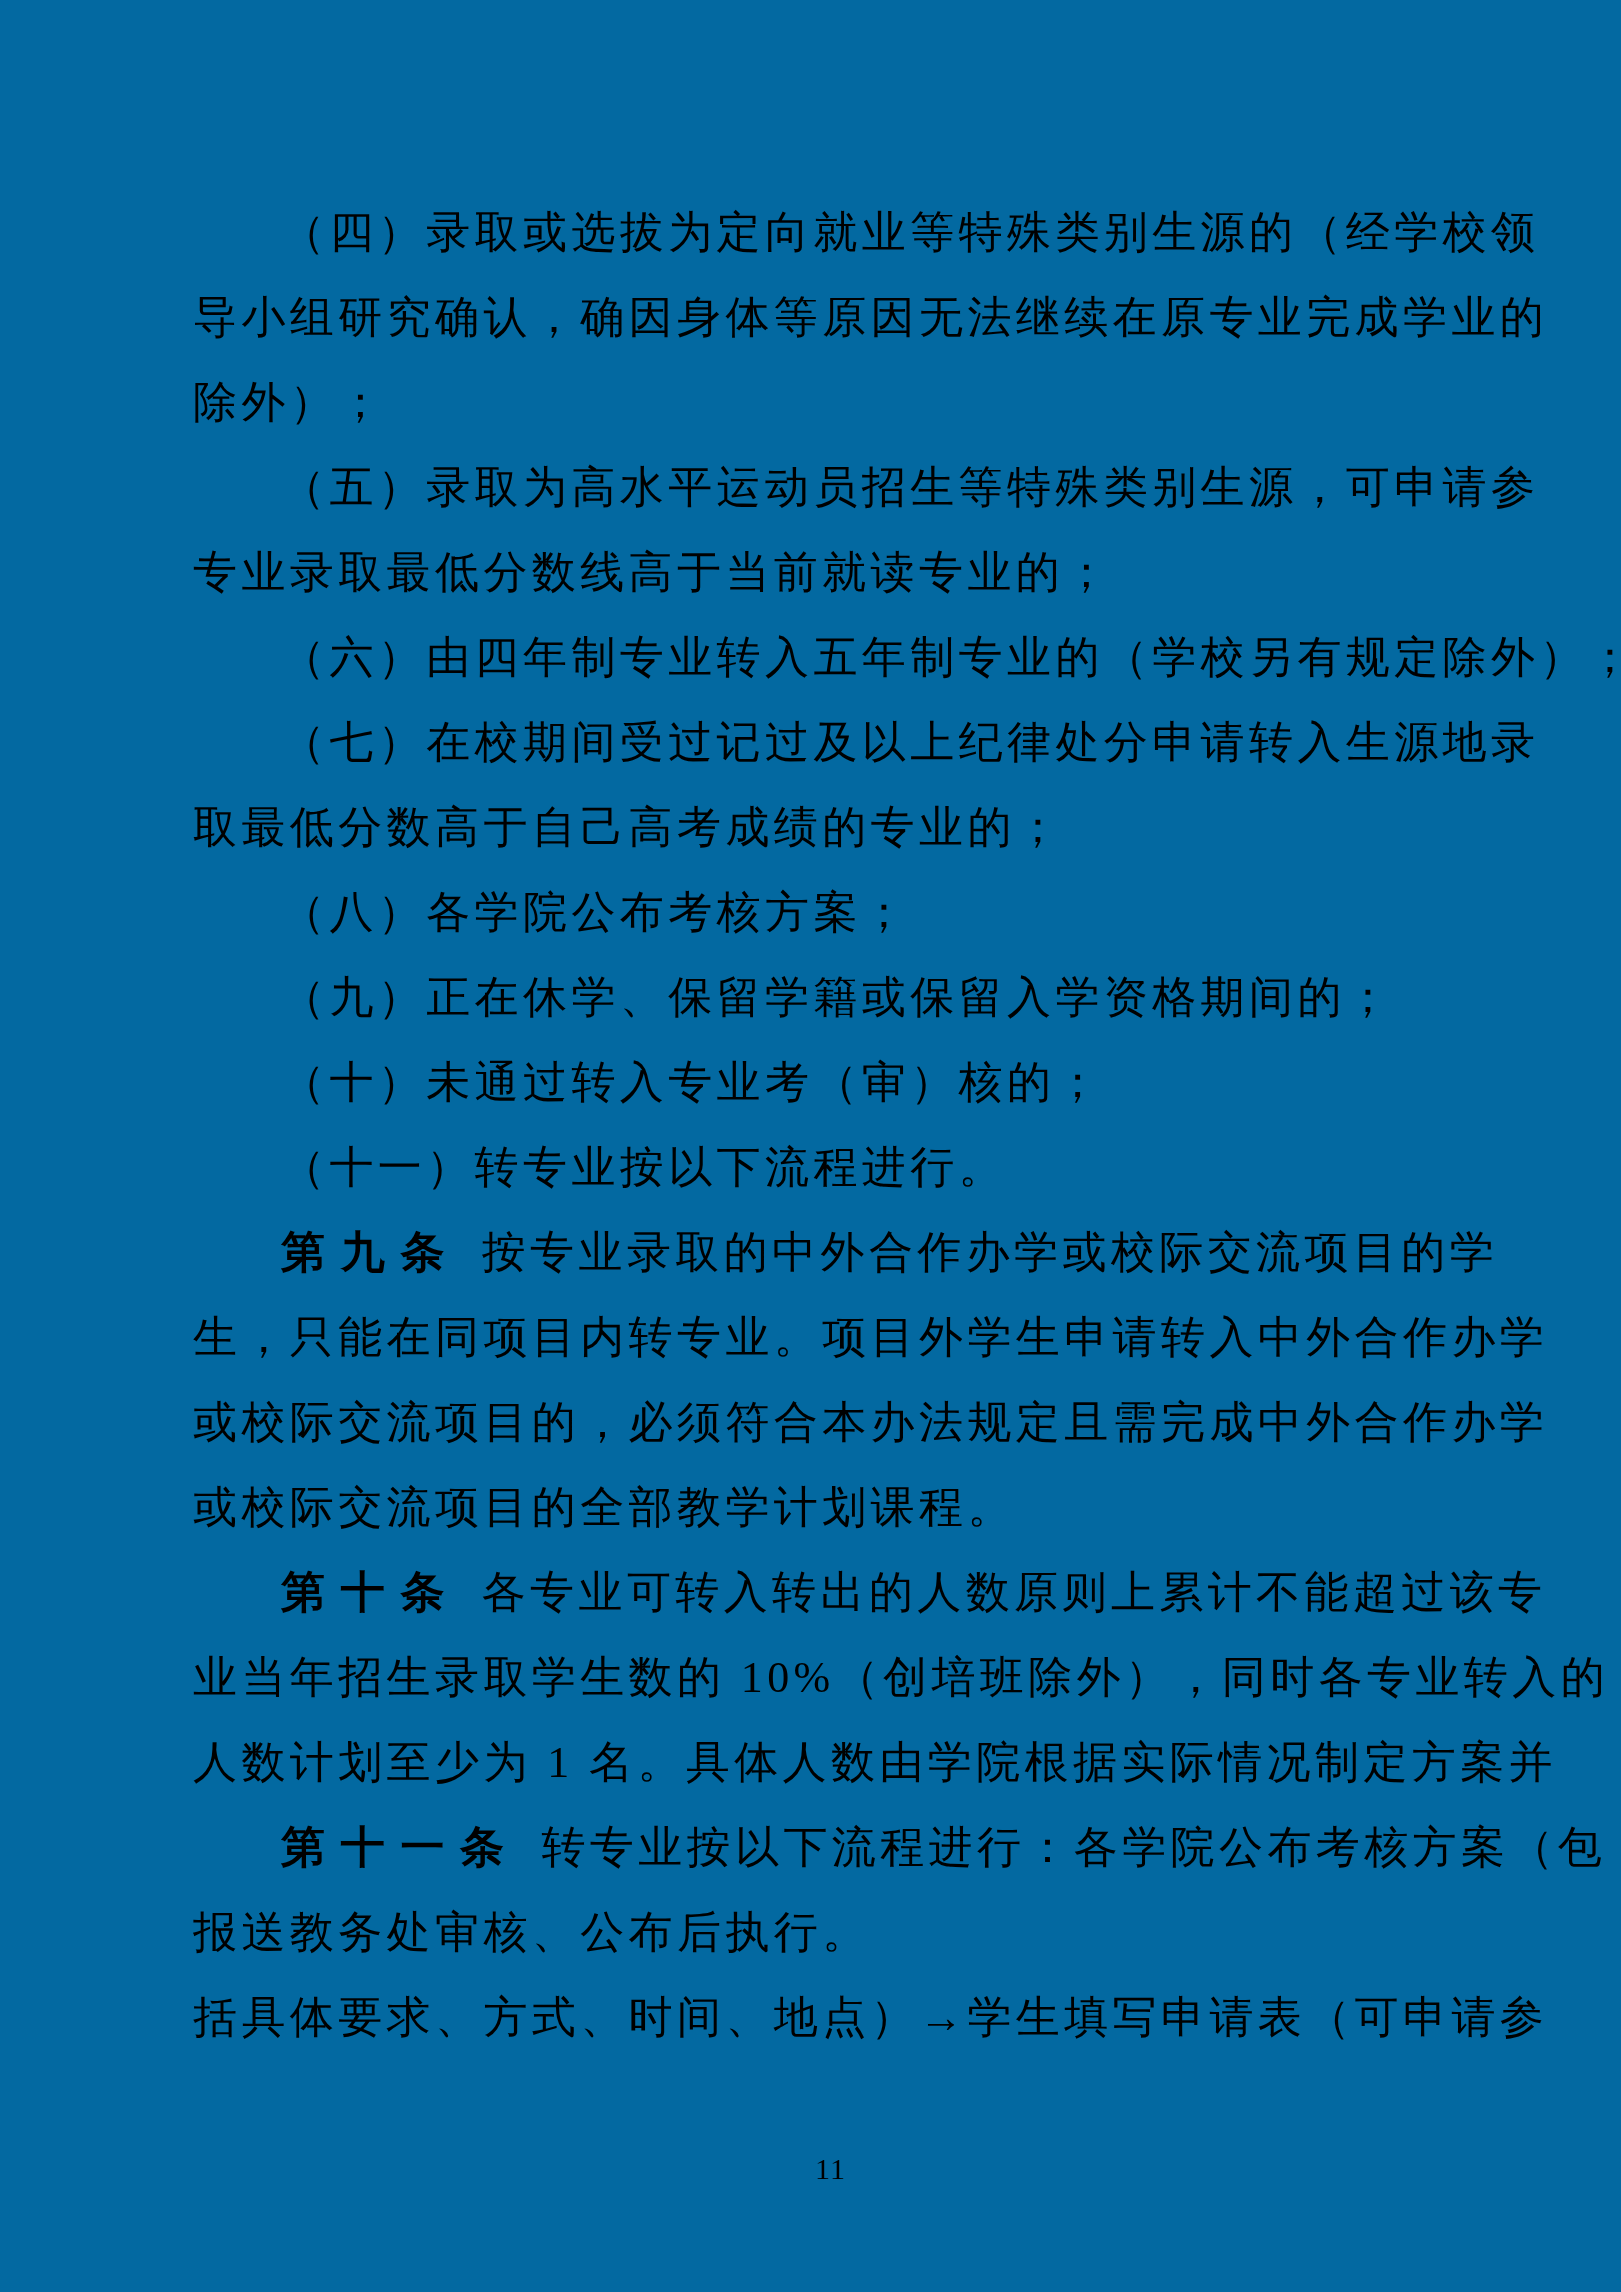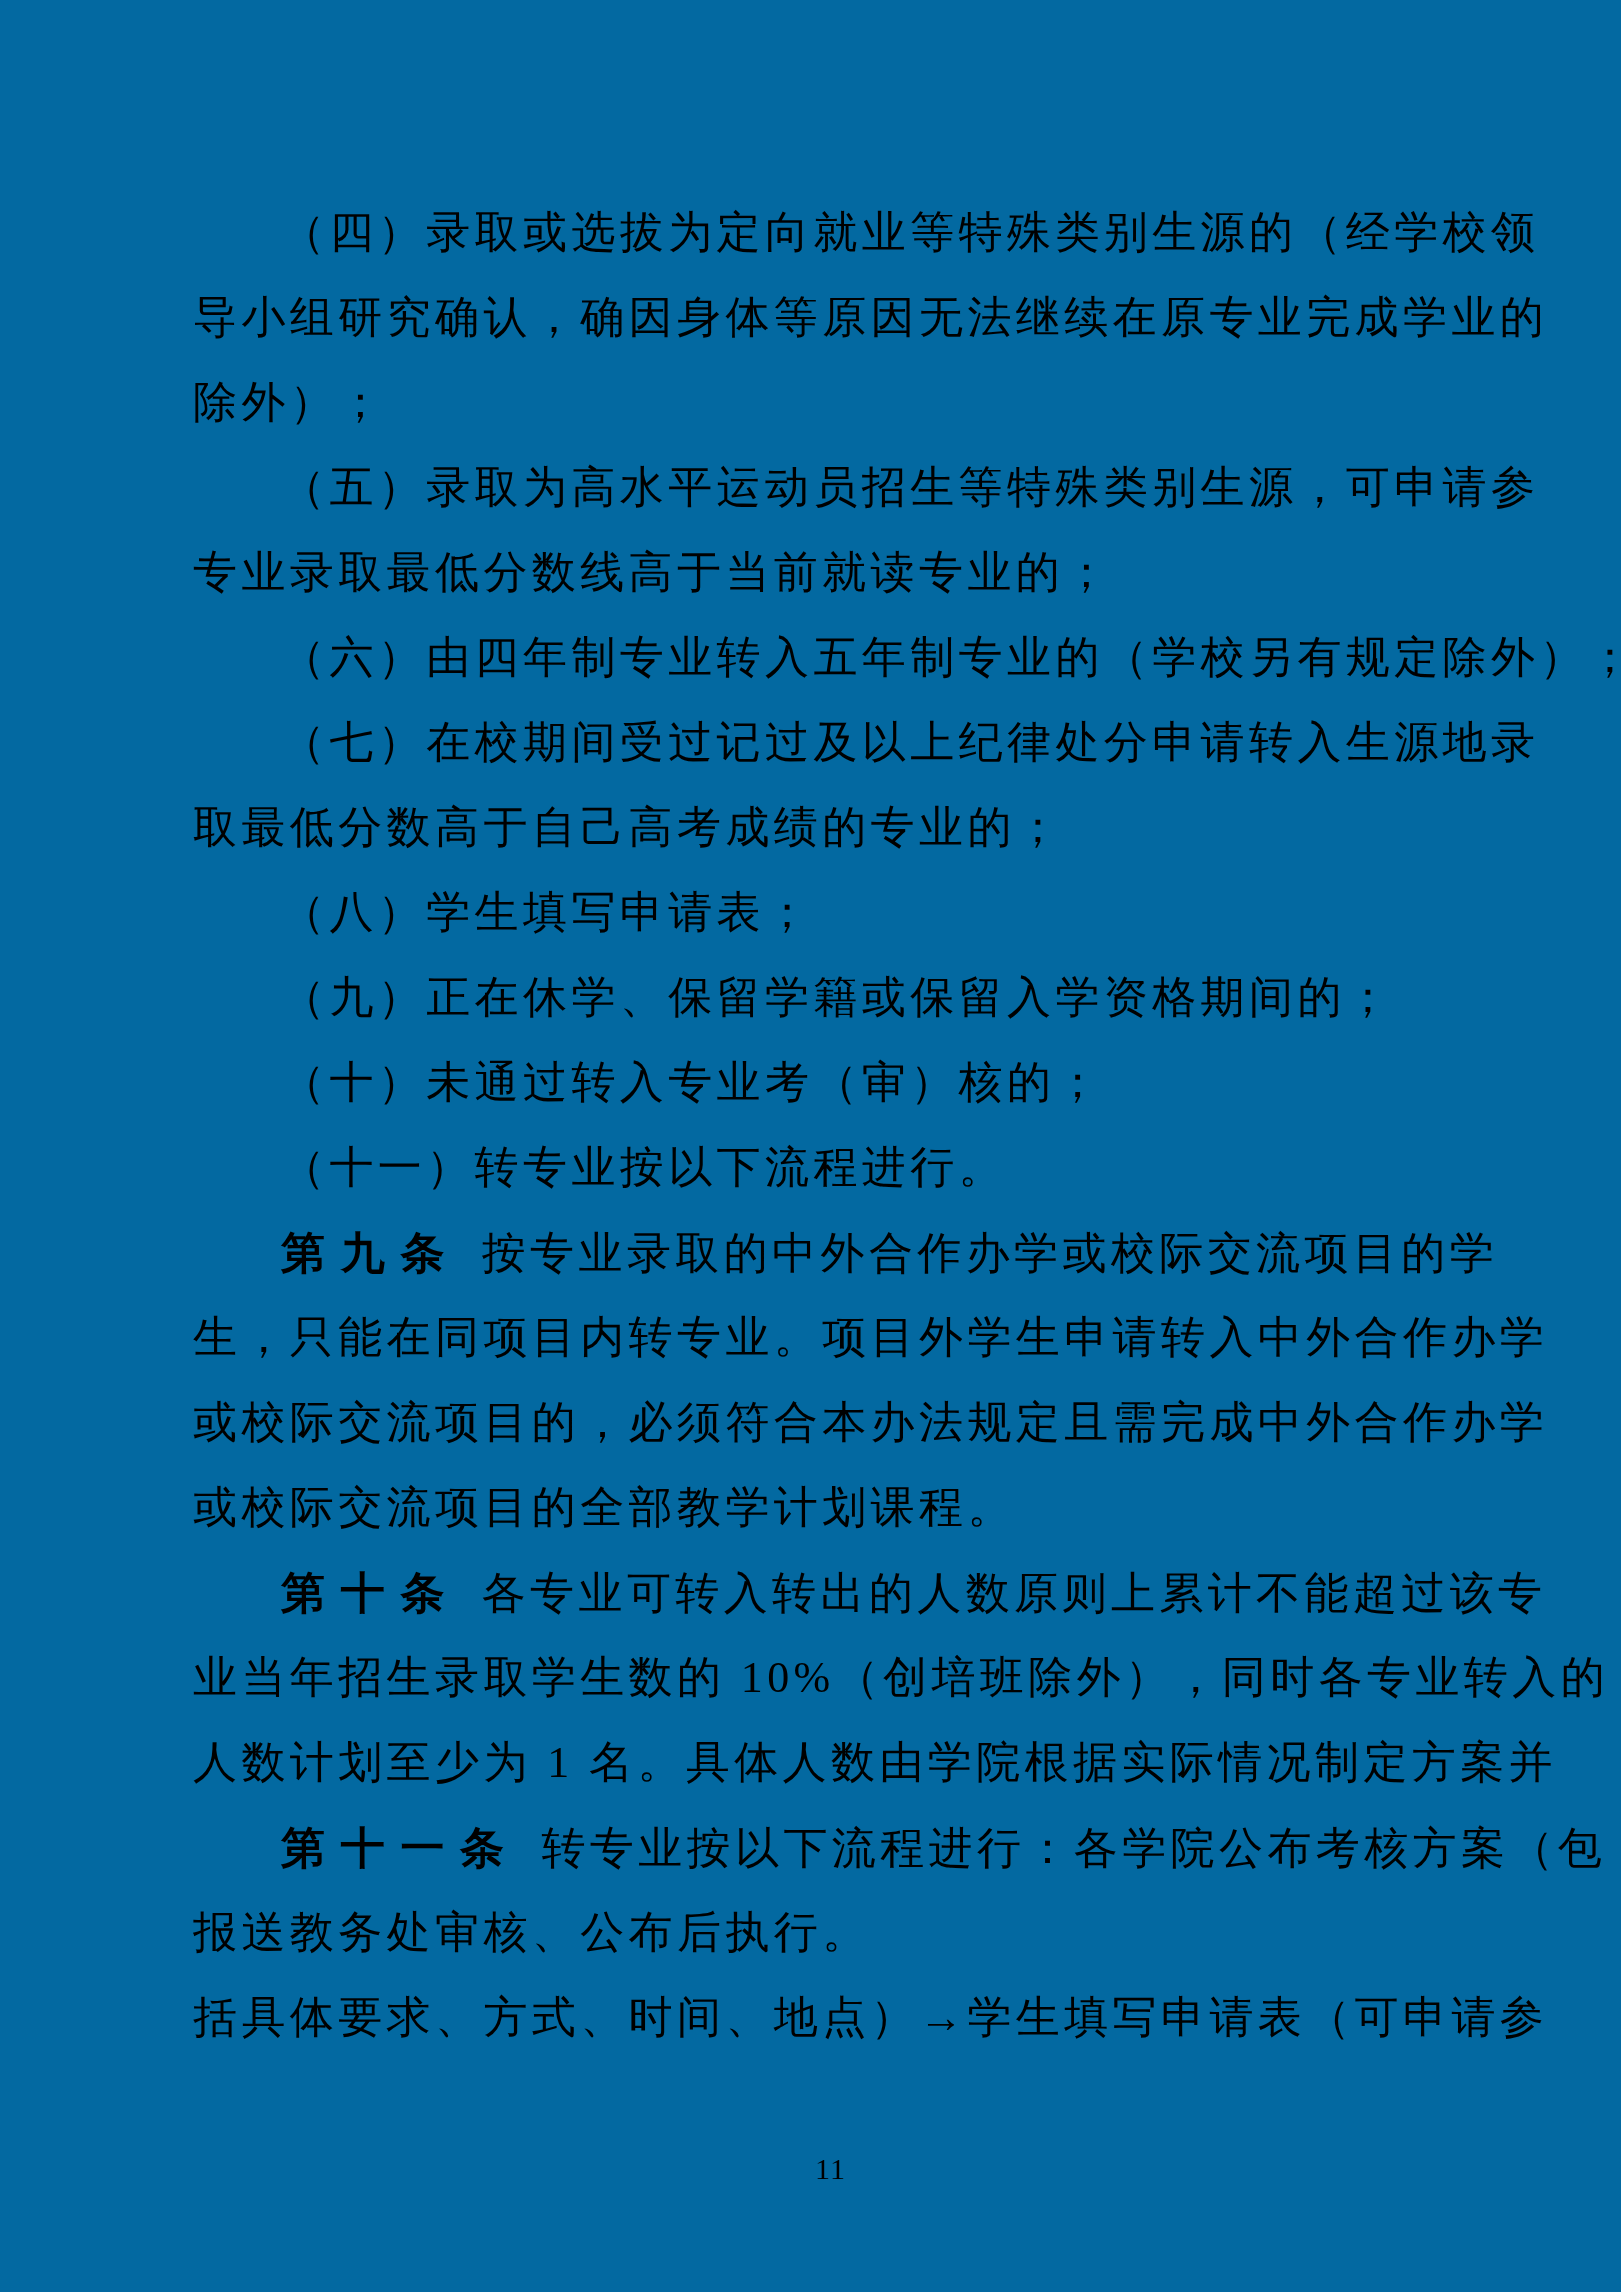--- a/index.html
+++ b/index.html
@@ -23,21 +23,21 @@
   }
   .line{
     white-space:nowrap;
     height:85px;
   }
   .line.indent{
     padding-left:88px;
   }
   .bold-prefix{
     font-weight:700;
-    font-family:Liberation Sans, sans-serif;
+    font-family:Liberation Serif, serif;
     letter-spacing:15.7px;
     padding-right:21.6px;
   }
   .page-number{
     position:absolute;
     left:8px;right:0;
     top:2152px;
     text-align:center;
     font-size:30px;
     letter-spacing:1px;
@@ -51,21 +51,21 @@
 <div class="page">
   <div class="doc-body">
       <div class="line indent"><span>（四）录取或选拔为定向就业等特殊类别生源的（经学校领</span></div>
       <div class="line"><span>导小组研究确认，确因身体等原因无法继续在原专业完成学业的</span></div>
       <div class="line"><span>除外）；</span></div>
       <div class="line indent"><span>（五）录取为高水平运动员招生等特殊类别生源，可申请参</span></div>
       <div class="line"><span>专业录取最低分数线高于当前就读专业的；</span></div>
       <div class="line indent"><span>（六）由四年制专业转入五年制专业的（学校另有规定除外）；</span></div>
       <div class="line indent"><span>（七）在校期间受过记过及以上纪律处分申请转入生源地录</span></div>
       <div class="line"><span>取最低分数高于自己高考成绩的专业的；</span></div>
-      <div class="line indent"><span>（八）学生填写申请表；</span></div>
+      <div class="line indent"><span>（八）各学院公布考核方案；</span></div>
       <div class="line indent"><span>（九）正在休学、保留学籍或保留入学资格期间的；</span></div>
       <div class="line indent"><span>（十）未通过转入专业考（审）核的；</span></div>
       <div class="line indent"><span>（十一）转专业按以下流程进行。</span></div>
       <div class="line indent"><span class="bold-prefix">第九条</span><span>按专业录取的中外合作办学或校际交流项目的学</span></div>
       <div class="line"><span>生，只能在同项目内转专业。项目外学生申请转入中外合作办学</span></div>
       <div class="line"><span>或校际交流项目的，必须符合本办法规定且需完成中外合作办学</span></div>
       <div class="line"><span>或校际交流项目的全部教学计划课程。</span></div>
       <div class="line indent"><span class="bold-prefix">第十条</span><span>各专业可转入转出的人数原则上累计不能超过该专</span></div>
       <div class="line"><span>业当年招生录取学生数的 10%（创培班除外），同时各专业转入的</span></div>
       <div class="line"><span>人数计划至少为 1 名。具体人数由学院根据实际情况制定方案并</span></div>

